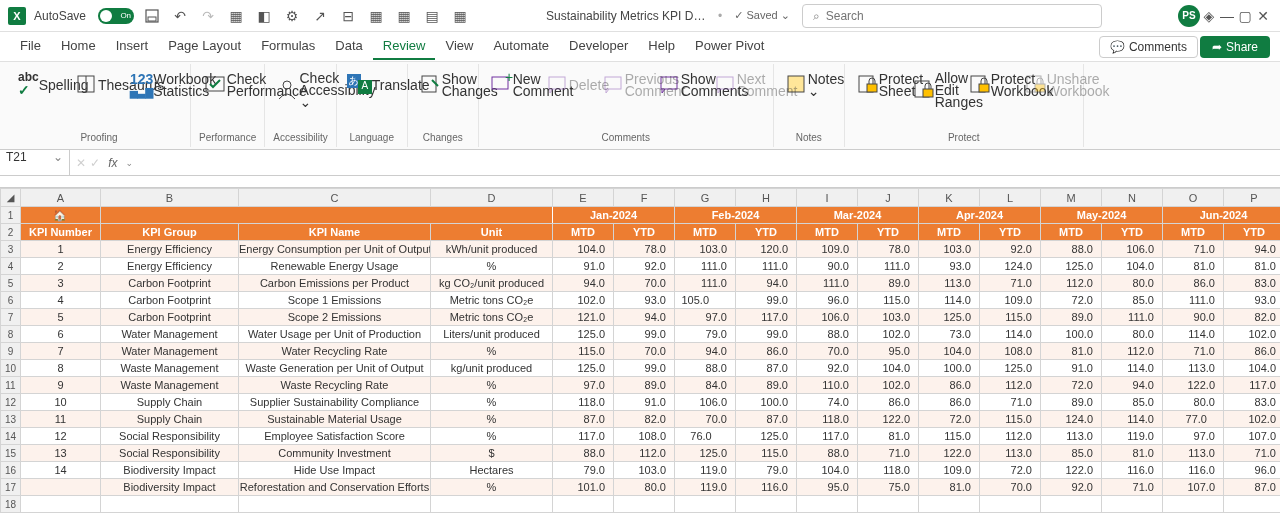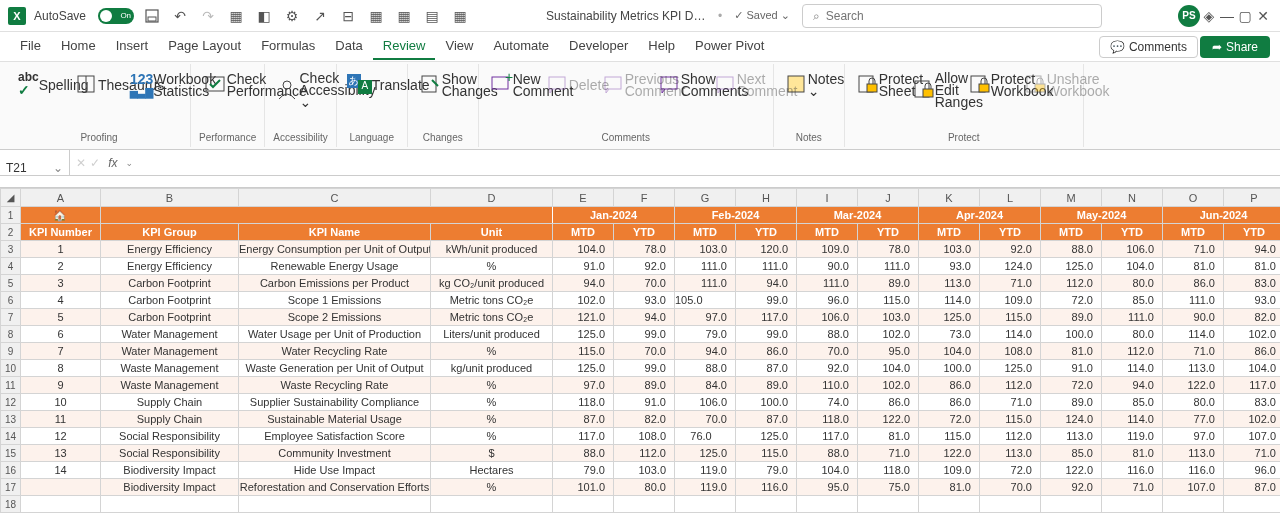--- a/index.html
+++ b/index.html
@@ -36,21 +36,21 @@
 .rgroup { display: flex; flex-direction: column; align-items: center; justify-content: space-between; padding: 2px 8px; border-right: 1px solid #e5e5e5; }
 .rgroup .items { display: flex; gap: 2px; align-items: flex-start; padding-top: 2px; }
 .rgroup .glabel { font-size: 10px; color: #666; padding-bottom: 2px; }
 .rbtn { display: flex; flex-direction: row; align-items: center; justify-content: flex-start; width: 54px; padding: 2px; cursor: pointer; }
 .rbtn .ricon { width: 28px; height: 28px; display: flex; align-items: center; justify-content: center; font-size: 20px; color: #444; }
 .rbtn .rlabel { font-size: 14px; color: #333; line-height: 12px; margin-top: 2px; }
 .rbtn.disabled { opacity: 0.4; }
 
 
 .formula-bar { height: 26px; display: flex; align-items: center; border-bottom: 1px solid #ccc; background: #fff; }
-.name-box { width: 70px; border-right: 1px solid #ccc; padding: 0 6px; font-size: 12px; height: 100%; display: flex; align-items: flex-end; }
+.name-box { width: 70px; border-right: 1px solid #ccc; padding: 0 6px; font-size: 12px; height: 100%; display: flex; align-items: flex-start; }
 .fx-btns { display: flex; align-items: center; gap: 4px; padding: 0 6px; color: #888; }
 .fx-label { font-style: italic; color: #666; padding: 0 4px; font-size: 12px; }
 .formula-input { flex: 1; border: none; outline: none; padding: 0 6px; font-size: 12px; }
 
 
 .sheet { overflow: hidden; }
 .grid { border-collapse: collapse; width: 100%; table-layout: fixed; }
 .grid th, .grid td { border: 1px solid #d4d4d4; font-size: 11px; text-align: center; height: 17px; white-space: nowrap; overflow: hidden; }
 .grid .rowhdr { background: #f0f0f0; width: 20px; color: #555; font-weight: normal; font-size: 10px; }
 .grid .colhdr { background: #f0f0f0; color: #555; font-weight: normal; font-size: 11px; height: 18px; }
@@ -468,21 +468,21 @@
           <td class="band-even" style="text-align:right;padding-right:8px">83.0</td>
         </tr>
         <tr>
           <th class="rowhdr">6</th>
           <td class="lcol ">4</td>
           <td class="lcol ">Carbon Footprint</td>
           <td class="lcol ">Scope 1 Emissions</td>
           <td class="lcol ">Metric tons CO₂e</td>
           <td class="" style="text-align:right;padding-right:8px">102.0</td>
           <td class="" style="text-align:right;padding-right:8px">93.0</td>
-          <td class="" style="text-align:left;padding-right:8px">105.0</td>
+          <td class="" style="text-align:right;padding-right:26px">105.0</td>
           <td class="" style="text-align:right;padding-right:8px">99.0</td>
           <td class="" style="text-align:right;padding-right:8px">96.0</td>
           <td class="" style="text-align:right;padding-right:8px">115.0</td>
           <td class="" style="text-align:right;padding-right:8px">114.0</td>
           <td class="" style="text-align:right;padding-right:8px">109.0</td>
           <td class="" style="text-align:right;padding-right:8px">72.0</td>
           <td class="" style="text-align:right;padding-right:8px">85.0</td>
           <td class="" style="text-align:right;padding-right:8px">111.0</td>
           <td class="" style="text-align:right;padding-right:8px">93.0</td>
         </tr>
@@ -609,21 +609,21 @@
           <td class="band-even" style="text-align:right;padding-right:8px">87.0</td>
           <td class="band-even" style="text-align:right;padding-right:8px">82.0</td>
           <td class="band-even" style="text-align:right;padding-right:8px">70.0</td>
           <td class="band-even" style="text-align:right;padding-right:8px">87.0</td>
           <td class="band-even" style="text-align:right;padding-right:8px">118.0</td>
           <td class="band-even" style="text-align:right;padding-right:8px">122.0</td>
           <td class="band-even" style="text-align:right;padding-right:8px">72.0</td>
           <td class="band-even" style="text-align:right;padding-right:8px">115.0</td>
           <td class="band-even" style="text-align:right;padding-right:8px">124.0</td>
           <td class="band-even" style="text-align:right;padding-right:8px">114.0</td>
-          <td class="band-even" style="text-align:right;padding-right:8px">77.0</td>
+          <td class="band-even" style="text-align:right;padding-right:16px">77.0</td>
           <td class="band-even" style="text-align:right;padding-right:8px">102.0</td>
         </tr>
         <tr>
           <th class="rowhdr">14</th>
           <td class="lcol ">12</td>
           <td class="lcol ">Social Responsibility</td>
           <td class="lcol ">Employee Satisfaction Score</td>
           <td class="lcol ">%</td>
           <td class="" style="text-align:right;padding-right:8px">117.0</td>
           <td class="" style="text-align:right;padding-right:8px">108.0</td>

